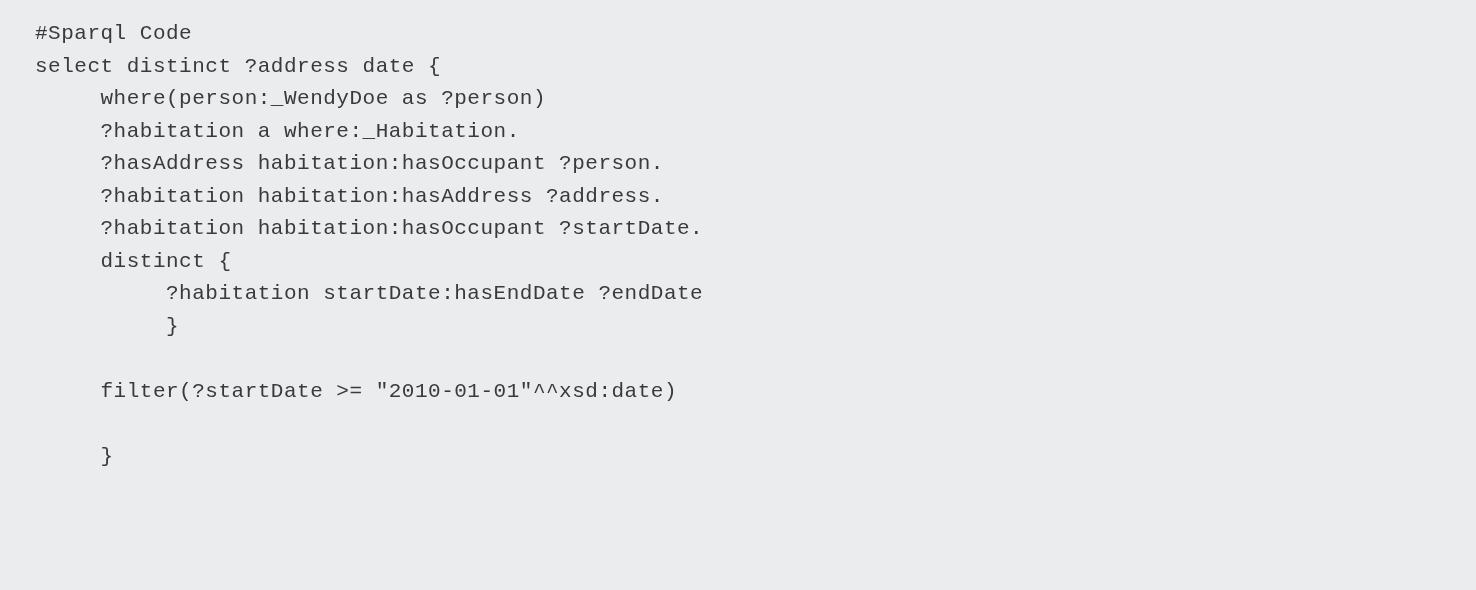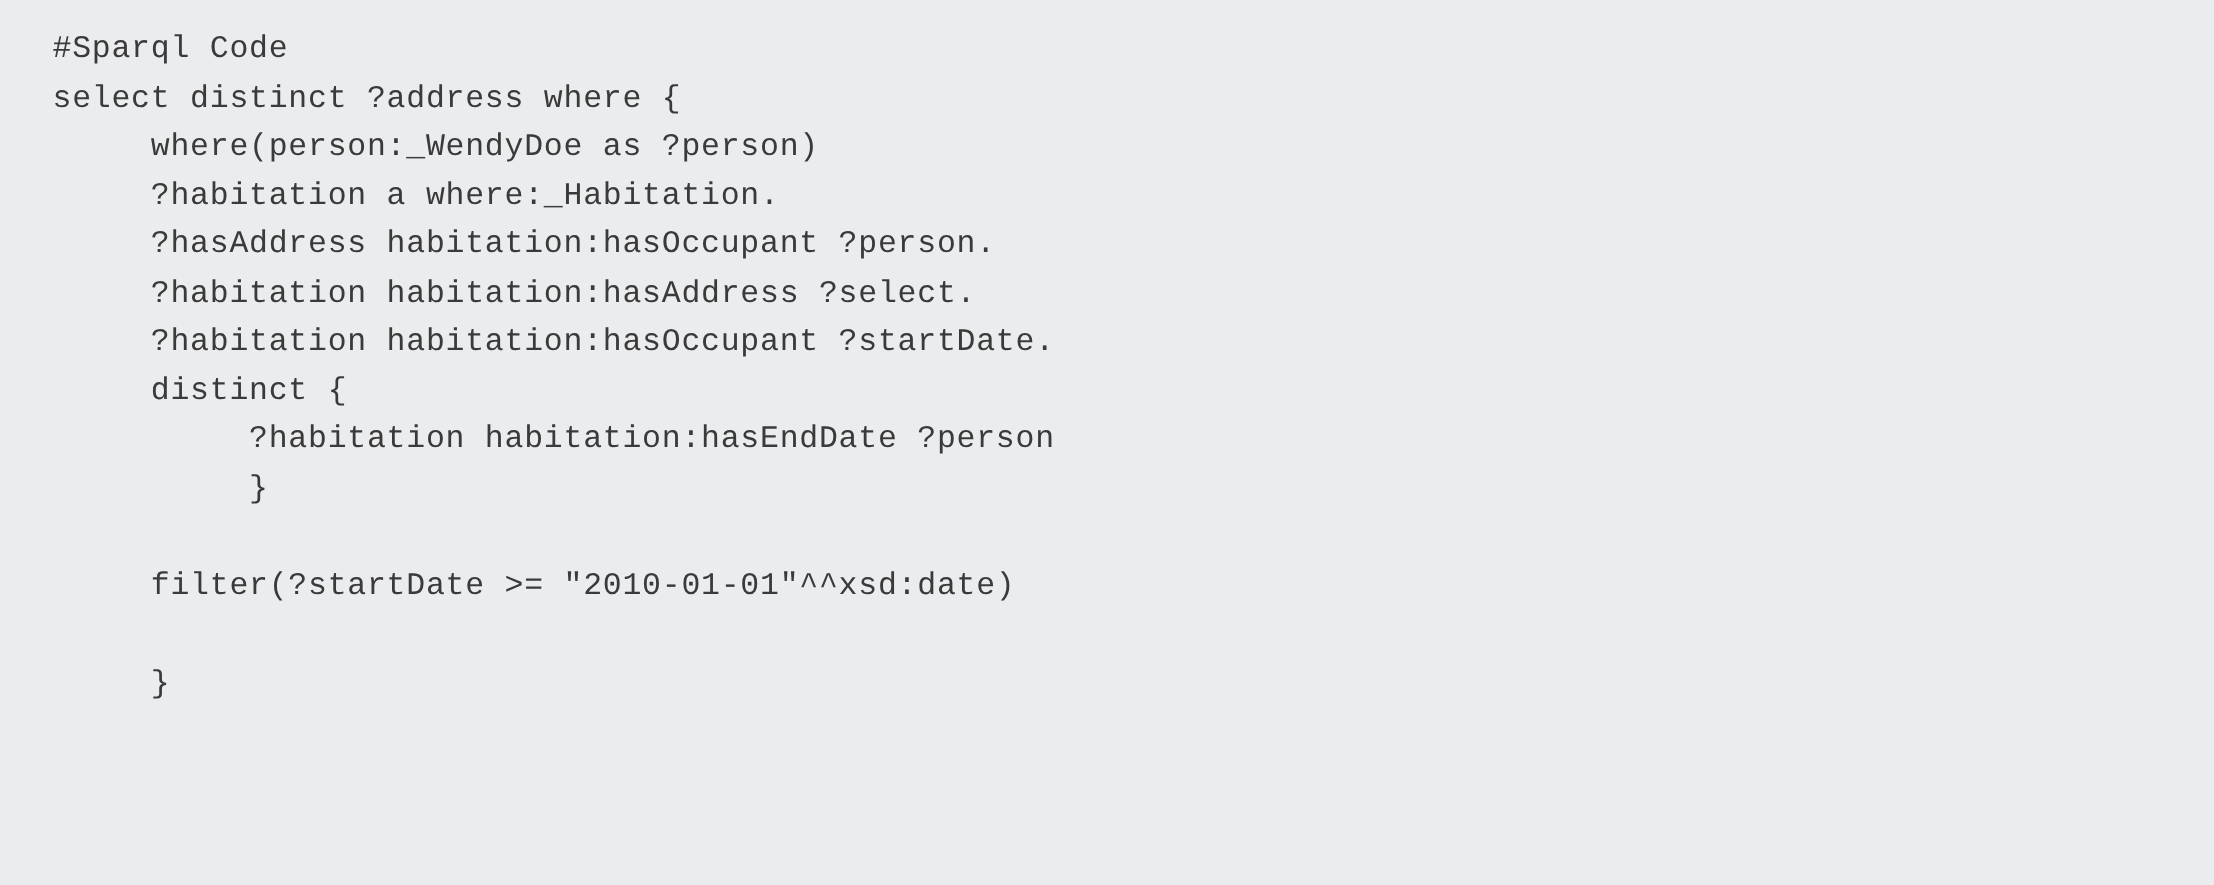--- a/index.html
+++ b/index.html
@@ -20,25 +20,25 @@
     }
     .code-block {
       white-space: pre;
       line-height: 1.55;
     }
   </style>
 </head>
 <body>
 
 <div class="code-block"><span>#Sparql Code</span>
-<span>select distinct ?address where {</span>
+<span>select distinct ?address date {</span>
 <span>     where(person:_WendyDoe as ?person)</span>
 <span>     ?habitation a where:_Habitation.</span>
 <span>     ?hasAddress habitation:hasOccupant ?person.</span>
-<span>     ?habitation habitation:hasAddress ?select.</span>
+<span>     ?habitation habitation:hasAddress ?address.</span>
 <span>     ?habitation habitation:hasOccupant ?startDate.</span>
 <span>     distinct {</span>
-<span>          ?habitation habitation:hasEndDate ?person</span>
+<span>          ?habitation startDate:hasEndDate ?endDate</span>
 <span>          }</span>
 <span></span>
 <span>     filter(?startDate &gt;= "2010-01-01"^^xsd:date)</span>
 <span></span>
 <span>     }</span></div>
 
 </body></html>

